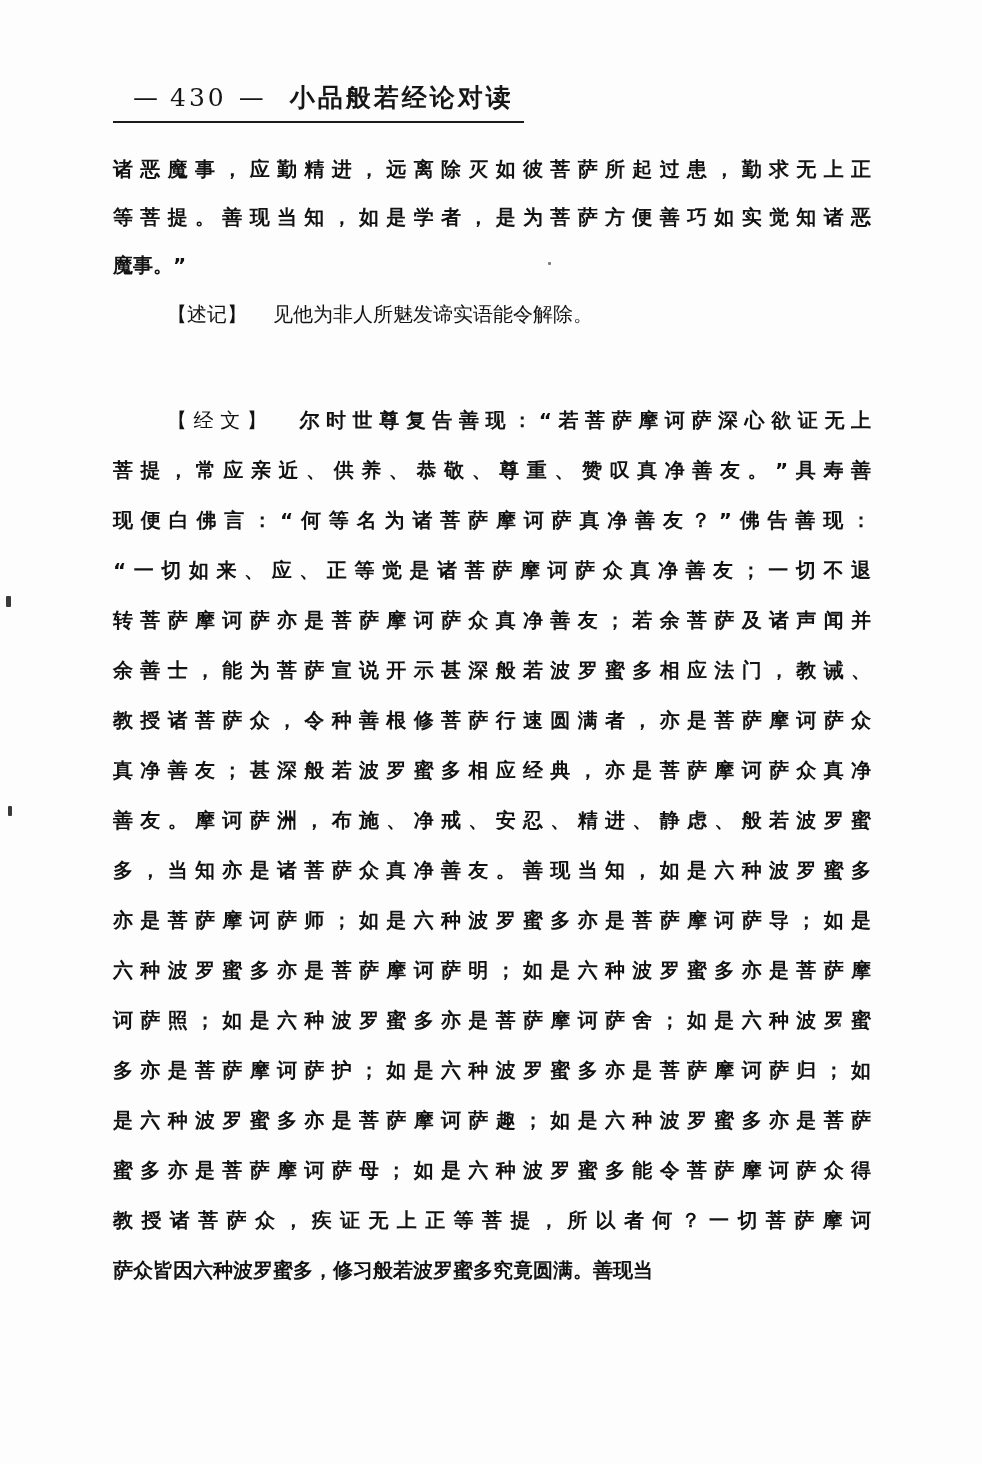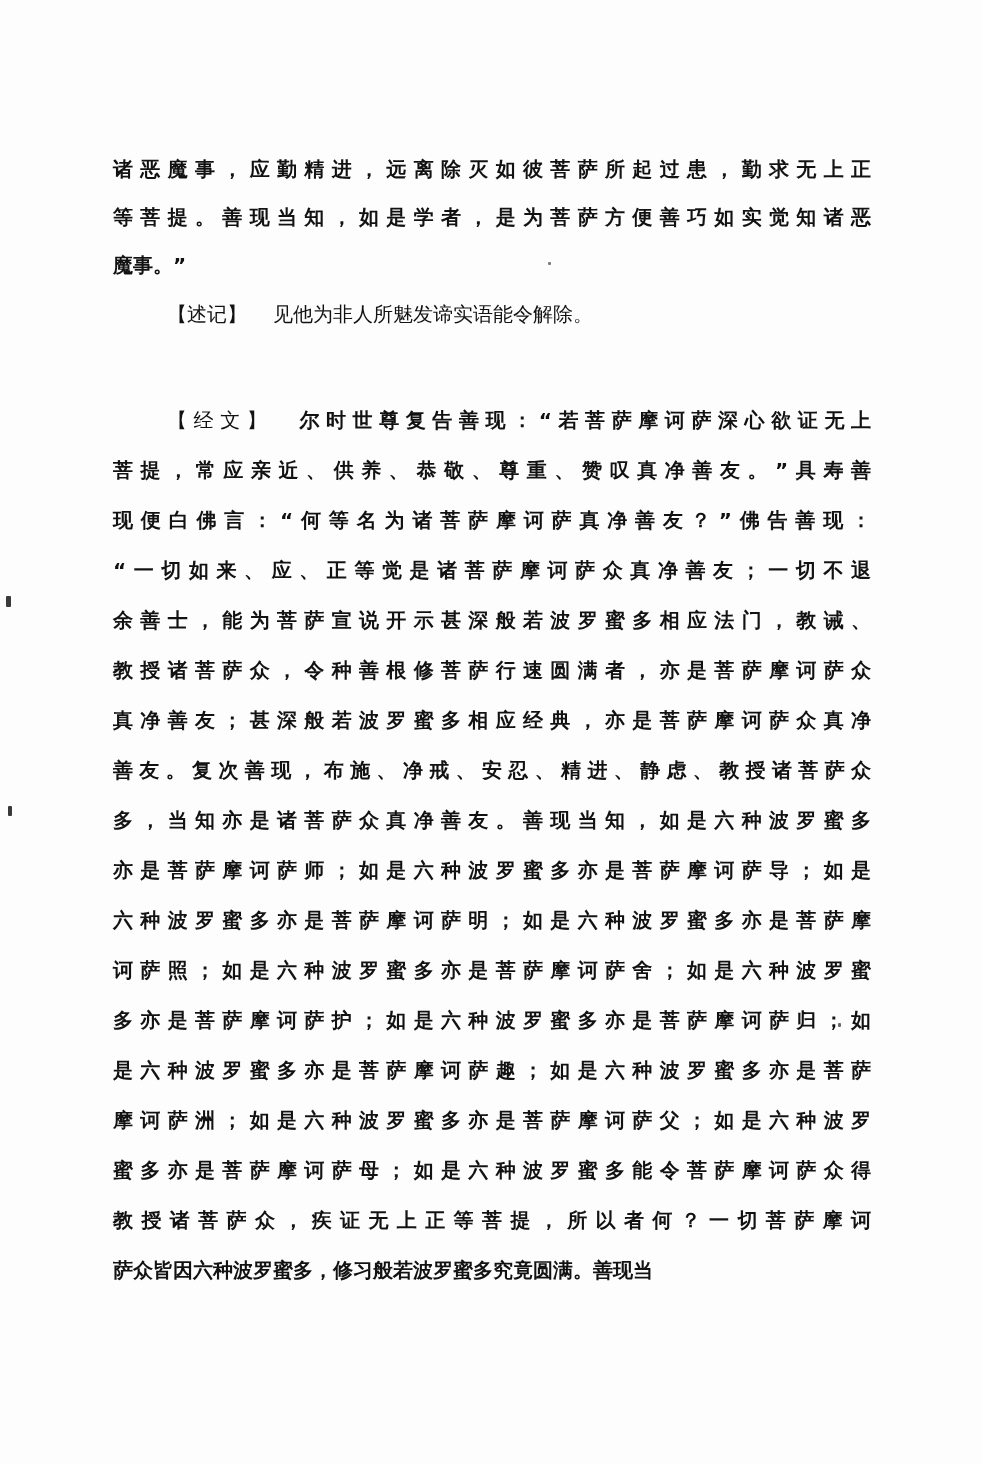--- a/index.html
+++ b/index.html
@@ -94,20 +94,23 @@
   .speck.s1 { left: 6px;  top: 596px;  width: 5px; height: 11px; }
   .speck.s2 { left: 8px;  top: 806px;  width: 4px; height: 10px; }
   .speck.s3 { left: 548px; top: 262px; width: 3px; height: 3px;  background:#7a7a7a; }
   .speck.s4 { left: 838px; top: 1023px; width: 3px; height: 4px; background:#6a6a6a; }
 </style>
 </head>
 <body>
 
 <div class="page">
 
+  <div class="running-head">
+    <span class="dash">—</span><span class="pageno">430</span><span class="dash">—</span><span class="booktitle">小品般若经论对读</span>
+  </div>
 
   <div class="textblock tight" style="top:145px;">
     <div>
         <div class="line heiti">诸恶魔事，应勤精进，远离除灭如彼菩萨所起过患，勤求无上正</div>
         <div class="line heiti">等菩提。善现当知，如是学者，是为菩萨方便善巧如实觉知诸恶</div>
       </div>
     <div class="line heiti no-just">魔事。”</div>
   </div>
 
   <div class="textblock tight" style="top:290px;">
@@ -117,31 +120,31 @@
   </div>
 
   <div class="textblock" style="top:395px;">
     <div class="line indent2 sutra-first">
       <span class="tag">【经文】</span><span class="rest">尔时世尊复告善现：“若菩萨摩诃萨深心欲证无上</span>
     </div>
     <div>
         <div class="line heiti">菩提，常应亲近、供养、恭敬、尊重、赞叹真净善友。”具寿善</div>
         <div class="line heiti">现便白佛言：“何等名为诸菩萨摩诃萨真净善友？”佛告善现：</div>
         <div class="line heiti">“一切如来、应、正等觉是诸菩萨摩诃萨众真净善友；一切不退</div>
+        <div class="line heiti">转菩萨摩诃萨亦是菩萨摩诃萨众真净善友；若余菩萨及诸声闻并</div>
         <div class="line heiti">余善士，能为菩萨宣说开示甚深般若波罗蜜多相应法门，教诫、</div>
         <div class="line heiti">教授诸菩萨众，令种善根修菩萨行速圆满者，亦是菩萨摩诃萨众</div>
         <div class="line heiti">真净善友；甚深般若波罗蜜多相应经典，亦是菩萨摩诃萨众真净</div>
-        <div class="line heiti">善友。复次善现，布施、净戒、安忍、精进、静虑、教授诸菩萨众</div>
+        <div class="line heiti">善友。摩诃萨洲，布施、净戒、安忍、精进、静虑、般若波罗蜜</div>
         <div class="line heiti">多，当知亦是诸菩萨众真净善友。善现当知，如是六种波罗蜜多</div>
         <div class="line heiti">亦是菩萨摩诃萨师；如是六种波罗蜜多亦是菩萨摩诃萨导；如是</div>
         <div class="line heiti">六种波罗蜜多亦是菩萨摩诃萨明；如是六种波罗蜜多亦是菩萨摩</div>
         <div class="line heiti">诃萨照；如是六种波罗蜜多亦是菩萨摩诃萨舍；如是六种波罗蜜</div>
         <div class="line heiti">多亦是菩萨摩诃萨护；如是六种波罗蜜多亦是菩萨摩诃萨归；如</div>
         <div class="line heiti">是六种波罗蜜多亦是菩萨摩诃萨趣；如是六种波罗蜜多亦是菩萨</div>
-        <div class="line heiti">摩诃萨洲；如是六种波罗蜜多亦是菩萨摩诃萨父；如是六种波罗</div>
         <div class="line heiti">蜜多亦是菩萨摩诃萨母；如是六种波罗蜜多能令菩萨摩诃萨众得</div>
         <div class="line heiti">教授诸菩萨众，疾证无上正等菩提，所以者何？一切菩萨摩诃</div>
       </div>
     <div class="line heiti no-just">萨众皆因六种波罗蜜多，修习般若波罗蜜多究竟圆满。善现当</div>
   </div>
 
   <div class="speck s1"></div>
   <div class="speck s2"></div>
   <div class="speck s3"></div>
   <div class="speck s4"></div>

